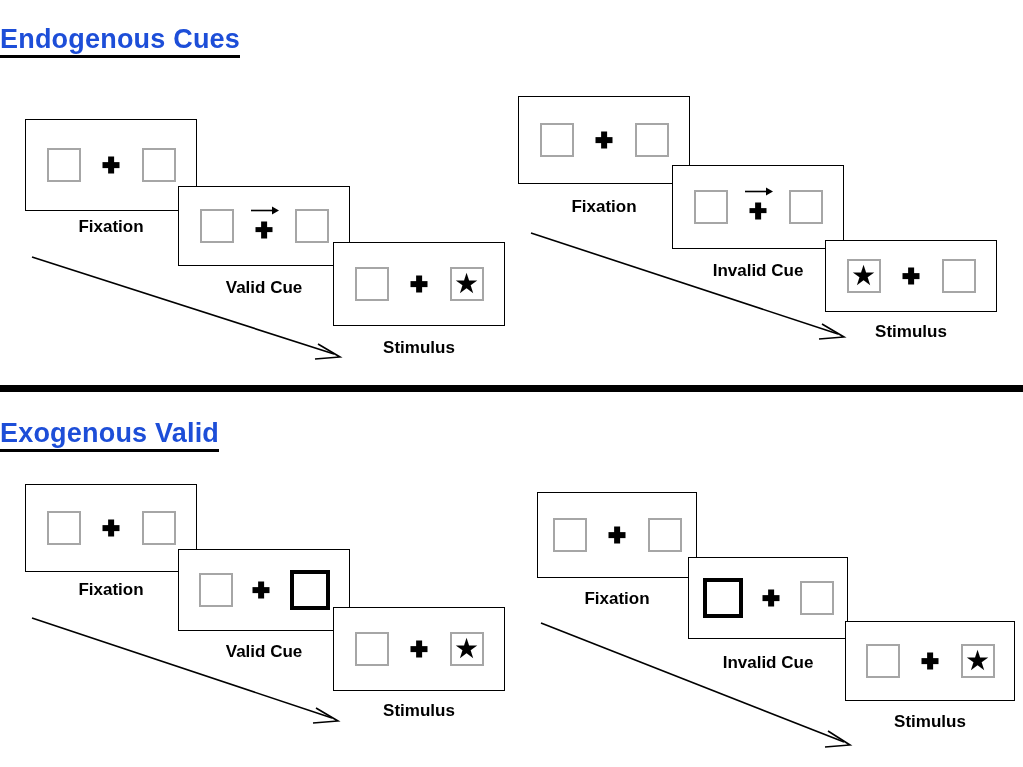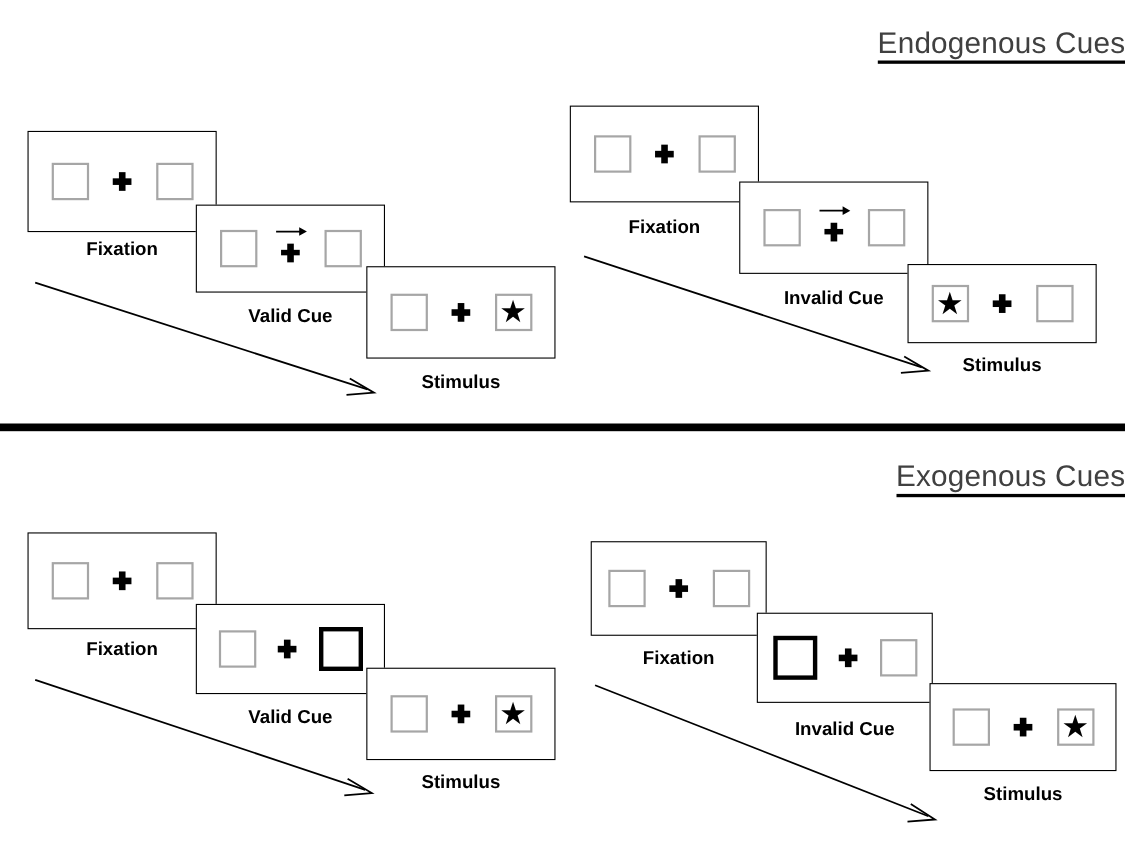--- a/index.html
+++ b/index.html
@@ -12,24 +12,24 @@
     height: 767px;
     position: relative;
     font-family: "Liberation Sans", sans-serif;
     overflow: hidden;
   }
 
   
   .section-title {
     position: absolute;
     width: 100%;
-    text-align: right;
+    text-align: left;
     font-size: 27px;
-    font-weight: normal;
-    color: #404040;
+    font-weight: bold;
+    color: #1d4ed8;
     letter-spacing: 0.2px;
   }
   .section-title span {
     border-bottom: 3px solid #000000;
     padding-bottom: 1px;
   }
 
   
   .divider {
     position: absolute;
@@ -205,21 +205,21 @@
 <div class="stage-label" style="left:825px; top:322px; width:172px;">Stimulus</div>
 
 <svg class="time-arrow" style="left:500px; top:215px; width:380px; height:135px;">
   <line x1="31" y1="18" x2="338" y2="119" stroke="#000000" stroke-width="1.6"></line>
   <path d="M322 109 L344 122 L319 124" fill="none" stroke="#000000" stroke-width="1.6"></path>
 </svg>
 
 <div class="divider" style="top:385px;"></div>
 
 <div class="section-title" style="top:418px;">
-  <span>Exogenous Cues</span>
+  <span>Exogenous Valid</span>
 </div>
 
 <div class="panel" style="left:25px; top:484px; width:172px; height:88px;">
   <div class="stim-row" style="gap:22px;">
     <div class="box" style="width:34px;height:34px;"></div>
     <div class="plus" style="width:17px;height:17px;"></div>
     <div class="box" style="width:34px;height:34px;"></div>
   </div>
 </div>
 <div class="stage-label" style="left:25px; top:580px; width:172px;">Fixation</div>

